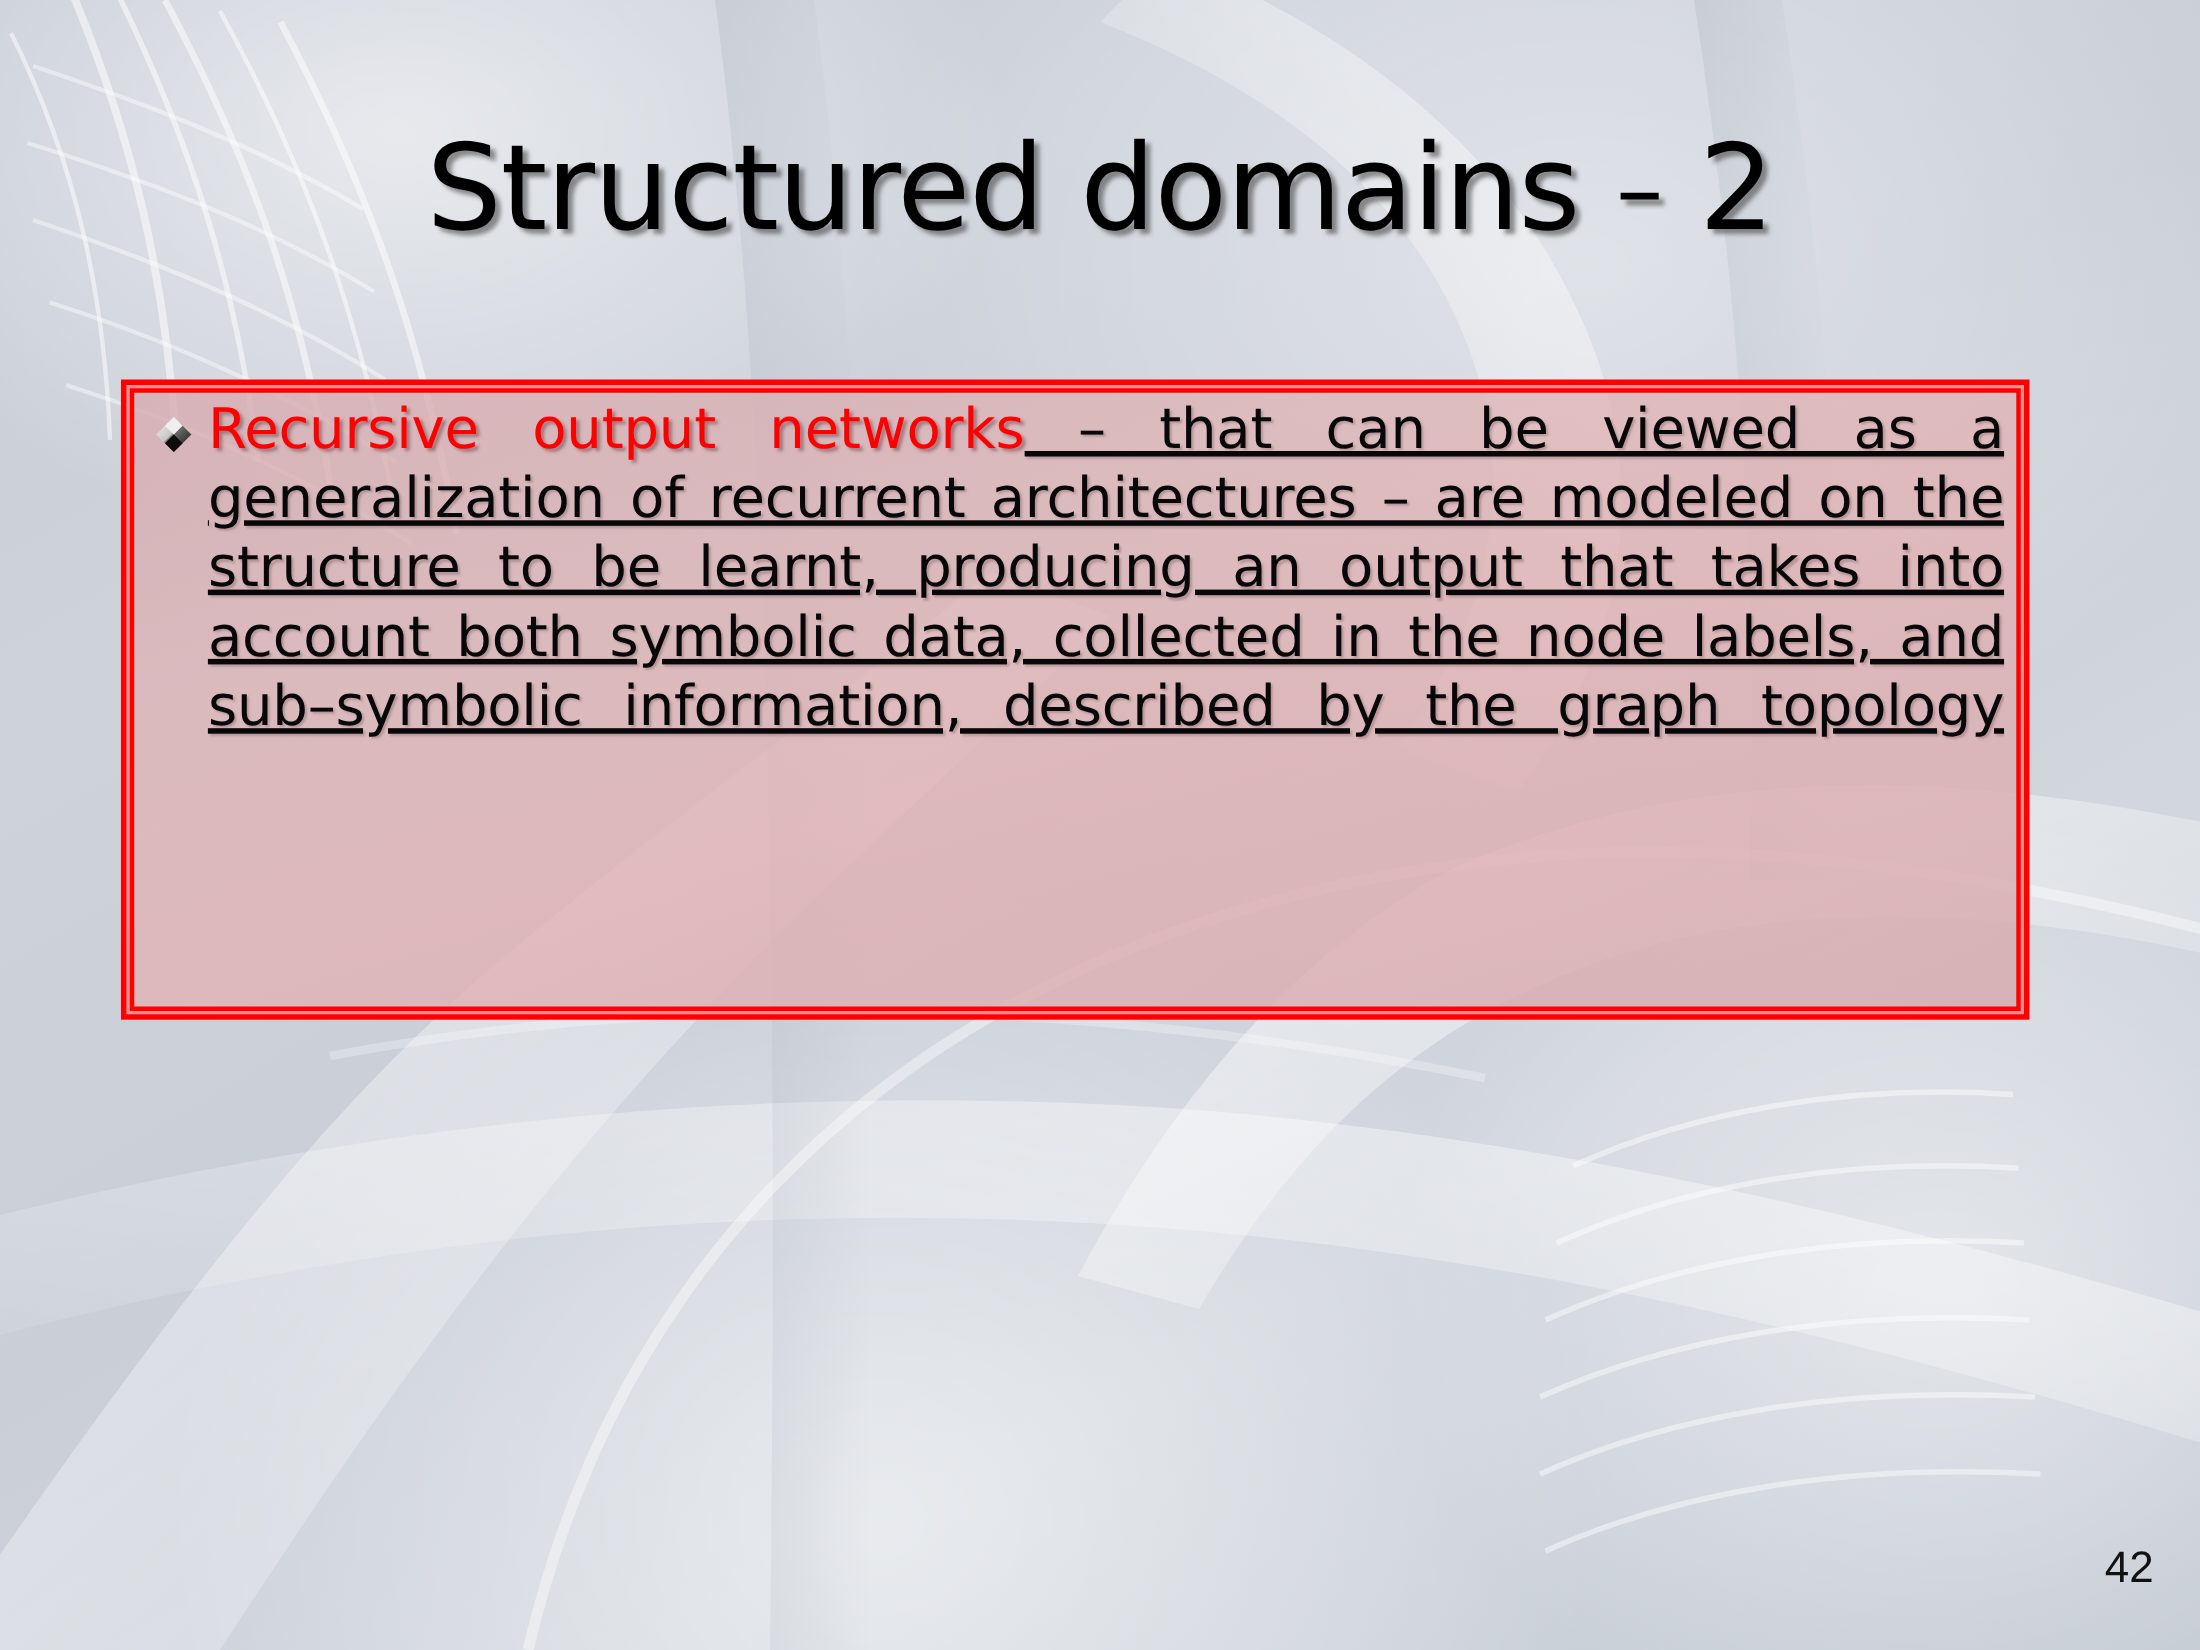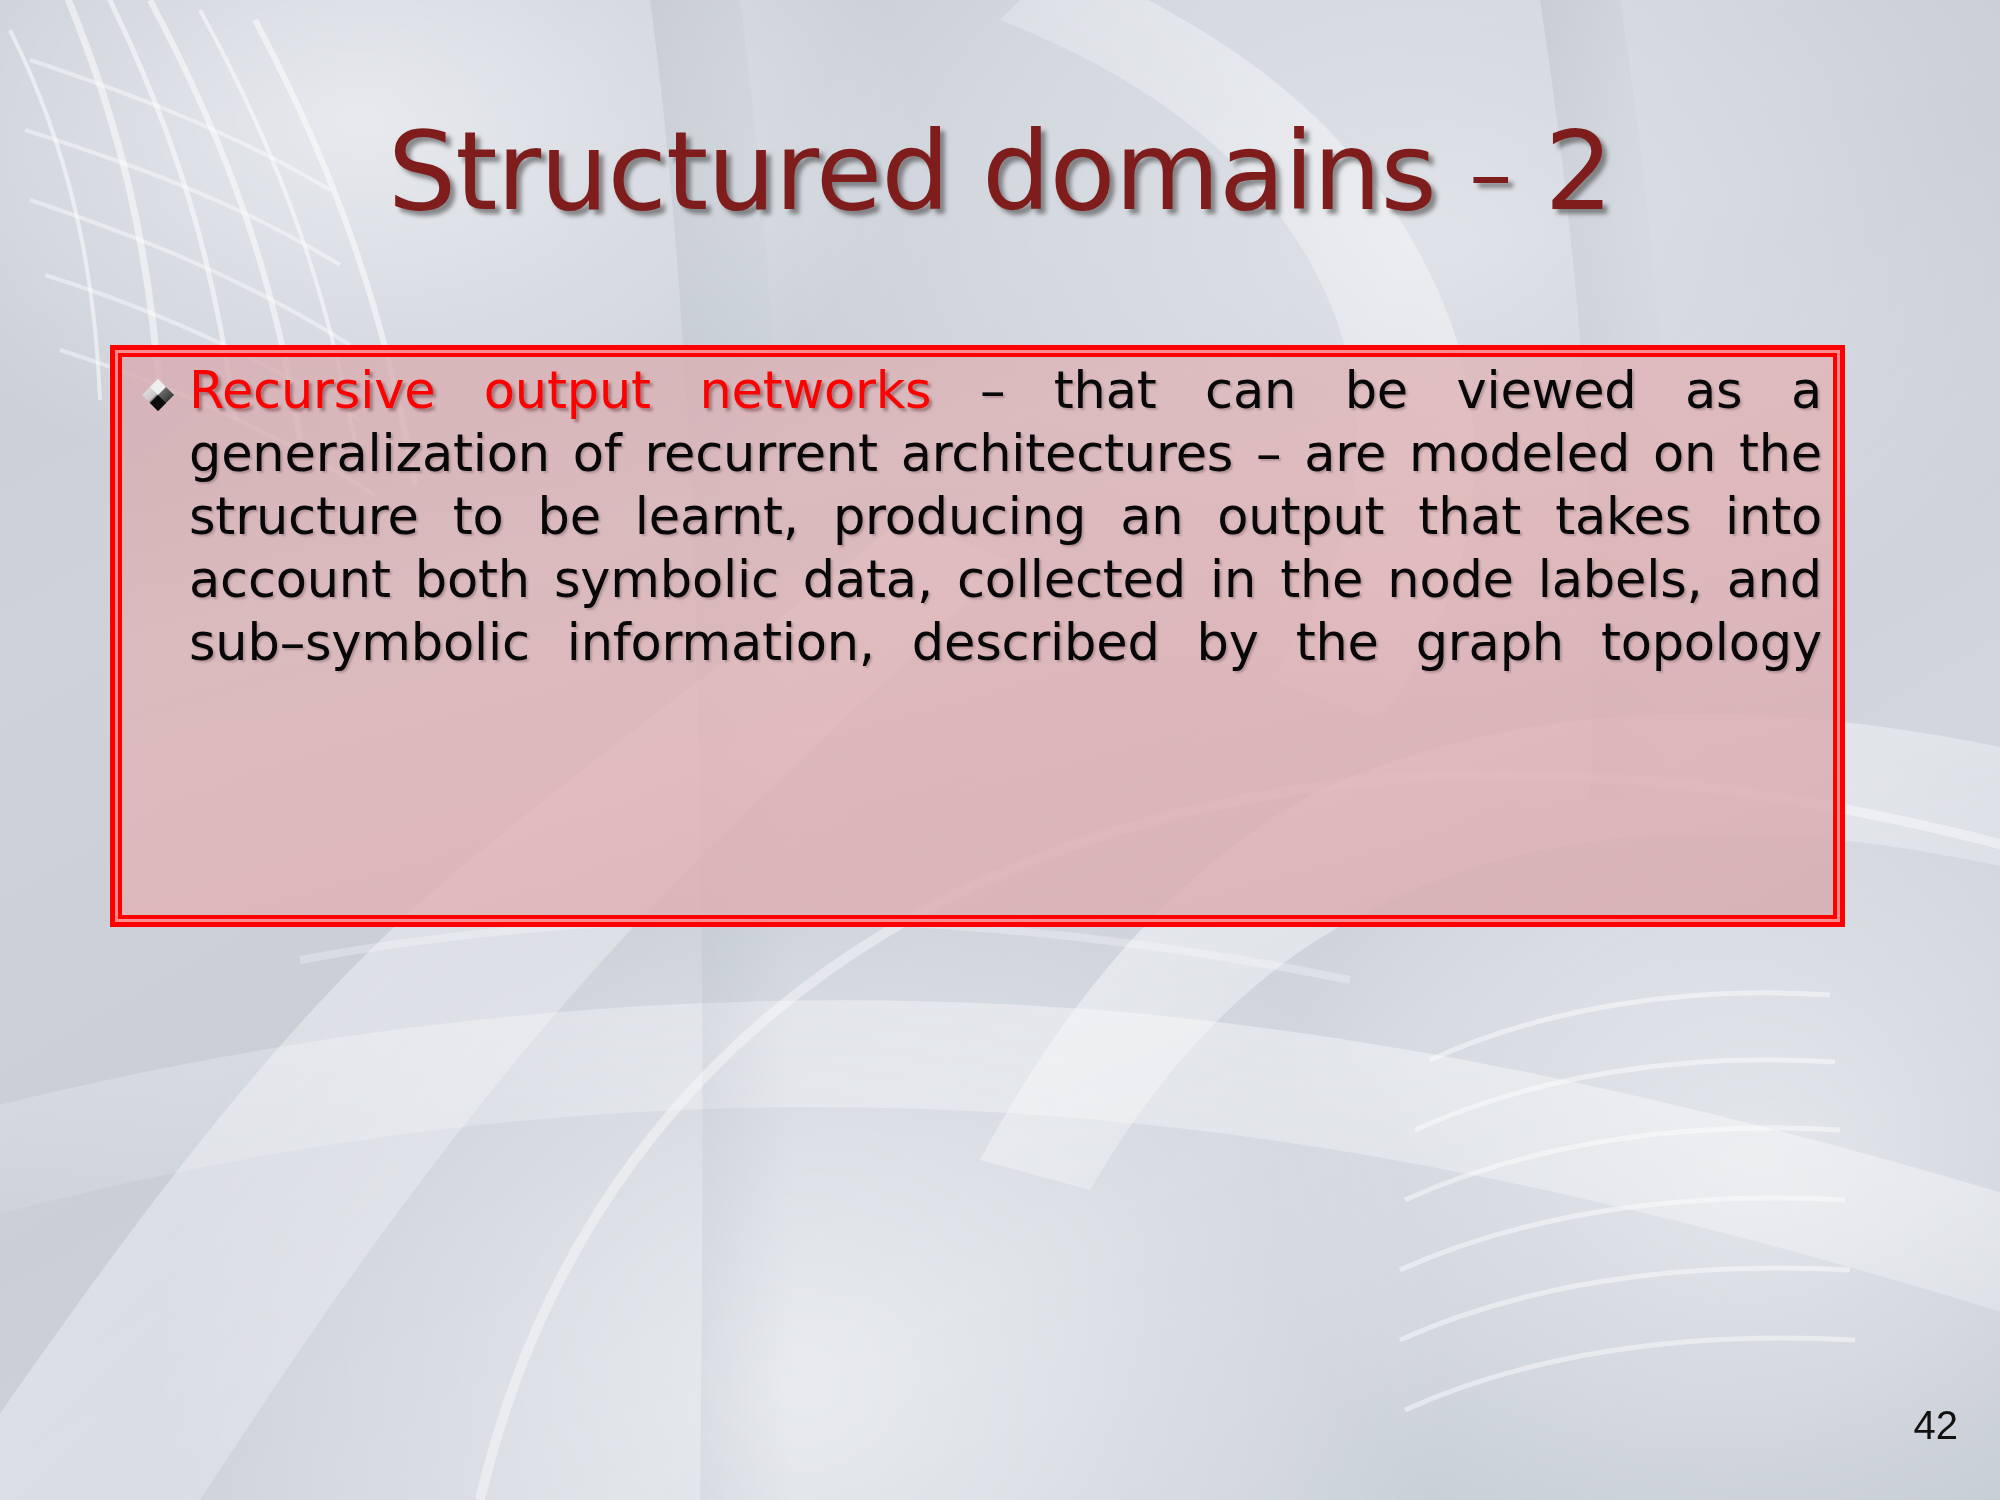--- a/index.html
+++ b/index.html
@@ -19,21 +19,21 @@
         radial-gradient(ellipse 800px 700px at 88% 78%,  rgba(255,255,255,.45) 0%, rgba(255,255,255,0) 62%),
         linear-gradient(150deg,#c7ccd5 0%,#ced3db 25%,#c9ced7 48%,#d2d7de 70%,#c5cbd4 100%);
   }
   .bg svg{position:absolute;inset:0;width:100%;height:100%;}
 
   
   .title{
     position:absolute;left:0;right:0;top:118px;
     text-align:center;
     font-size:108px;line-height:1.0;
-    font-weight:400;color:#7f1d1d;
+    font-weight:400;color:#000000;
     letter-spacing:-1px;
     text-shadow:5px 5px 4px rgba(60,60,60,.55);
     white-space:nowrap;
   }
   .title .dash{font-size:86px;position:relative;top:-6px;}
   .title .num{font-size:108px;}
 
   
   .contentbox{
     position:absolute;left:110px;top:345px;width:1735px;height:582px;
@@ -59,21 +59,21 @@
     flex:1 1 auto;
     font-size:51px;
     line-height:1.235;
     color:#080808;
     text-align:justify;
     text-justify:inter-word;
     margin:0;
     letter-spacing:-.2px;
   }
   .para .hl{color:#fe0000;text-shadow:3px 3px 3px rgba(90,40,45,.45);}
-  .para .txt{text-shadow:2px 2px 2px rgba(110,80,85,.35);}
+  .para .txt{text-shadow:2px 2px 2px rgba(110,80,85,.35);text-decoration:underline;}
   
   .para:after{content:"";display:inline-block;width:100%;}
 
   
   .pagenum{
     position:absolute;right:42px;bottom:52px;
     font-size:40px;color:#111;font-family:"Liberation Sans", sans-serif;
   }
 </style>
 </head>

